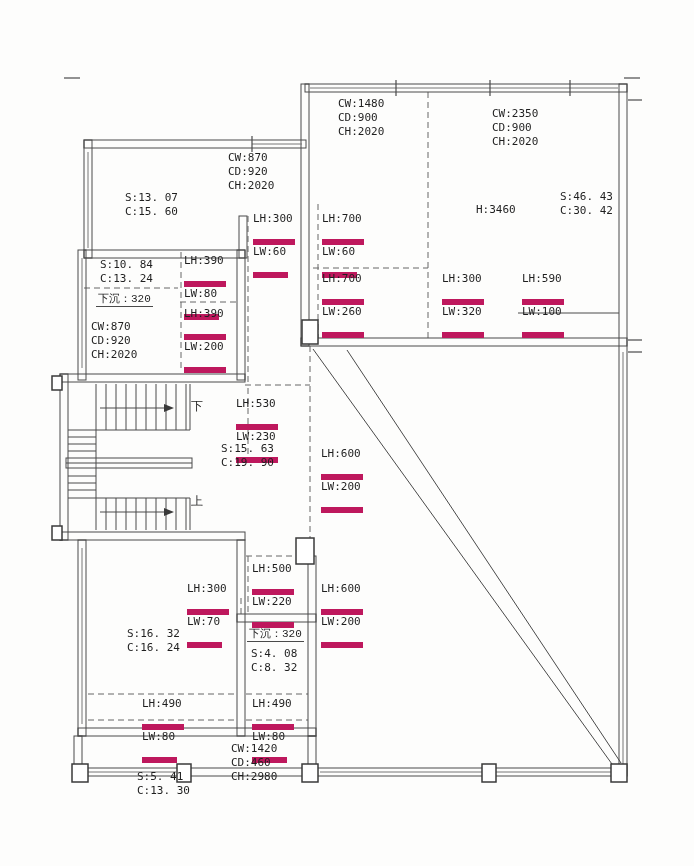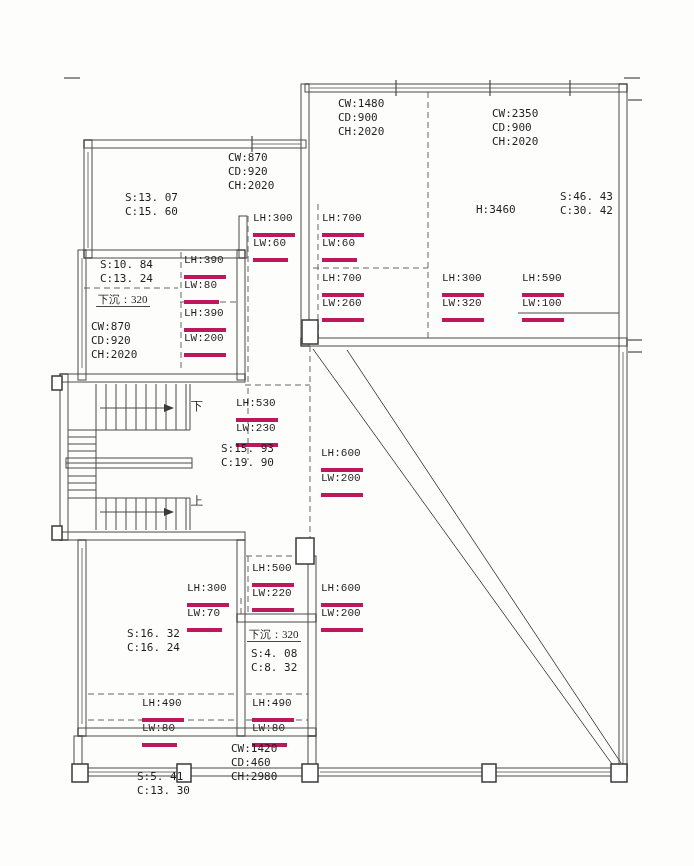--- a/index.html
+++ b/index.html
@@ -5,22 +5,22 @@
   * { margin:0; padding:0; box-sizing:border-box; }
   html,body { background:#ffffff; }
   #plan {
     position:relative; width:694px; height:866px; background:#fdfdfc;
     font-family:"DejaVu Sans Mono","DejaVu Sans",monospace;
     color:#1f1f1f; overflow:hidden;
   }
   #plan svg { position:absolute; left:0; top:0; }
   .ann { position:absolute; font-size:11px; line-height:14px; white-space:nowrap; z-index:5; }
   .ann span { display:block; }
-  .beam span { border-bottom:4px solid #be185d; width:max-content; padding:0 2px 8px 0; line-height:13px;font-family:Liberation Mono, monospace; }
-  .sunken span { border-bottom:1px solid #4a4a4a; width:max-content; padding:0 2px; font-family:Liberation Serif, serif; }
+  .beam span { border-bottom:6px solid #be185d; width:max-content; padding:0 2px 14px 0; line-height:13px; }
+  .sunken span { border-bottom:1px solid #4a4a4a; width:max-content; padding:0 2px; font-family:Liberation Mono, monospace; }
   .cjk { font-family:"DejaVu Sans",sans-serif; font-size:12px; }
 </style>
 </head>
 <body>
 
 <div id="plan">
 
   <svg width="694" height="866" viewBox="0 0 694 866">
 
     <g stroke="#666" stroke-width="1" stroke-dasharray="6 4" fill="none">
@@ -247,21 +247,21 @@
   <div class="ann cjk" style="left:191px;top:399px">
     <span>下</span>
   </div>
 
   <div class="ann beam" style="left:236px;top:397px">
     <span>LH:530</span>
     <span>LW:230</span>
   </div>
 
   <div class="ann" style="left:221px;top:442px">
-    <span>S:15. 93</span>
+    <span>S:15. 63</span>
     <span>C:19. 90</span>
   </div>
 
   <div class="ann beam" style="left:321px;top:447px">
     <span>LH:600</span>
     <span>LW:200</span>
   </div>
 
   <div class="ann cjk" style="left:191px;top:494px">
     <span>上</span>

